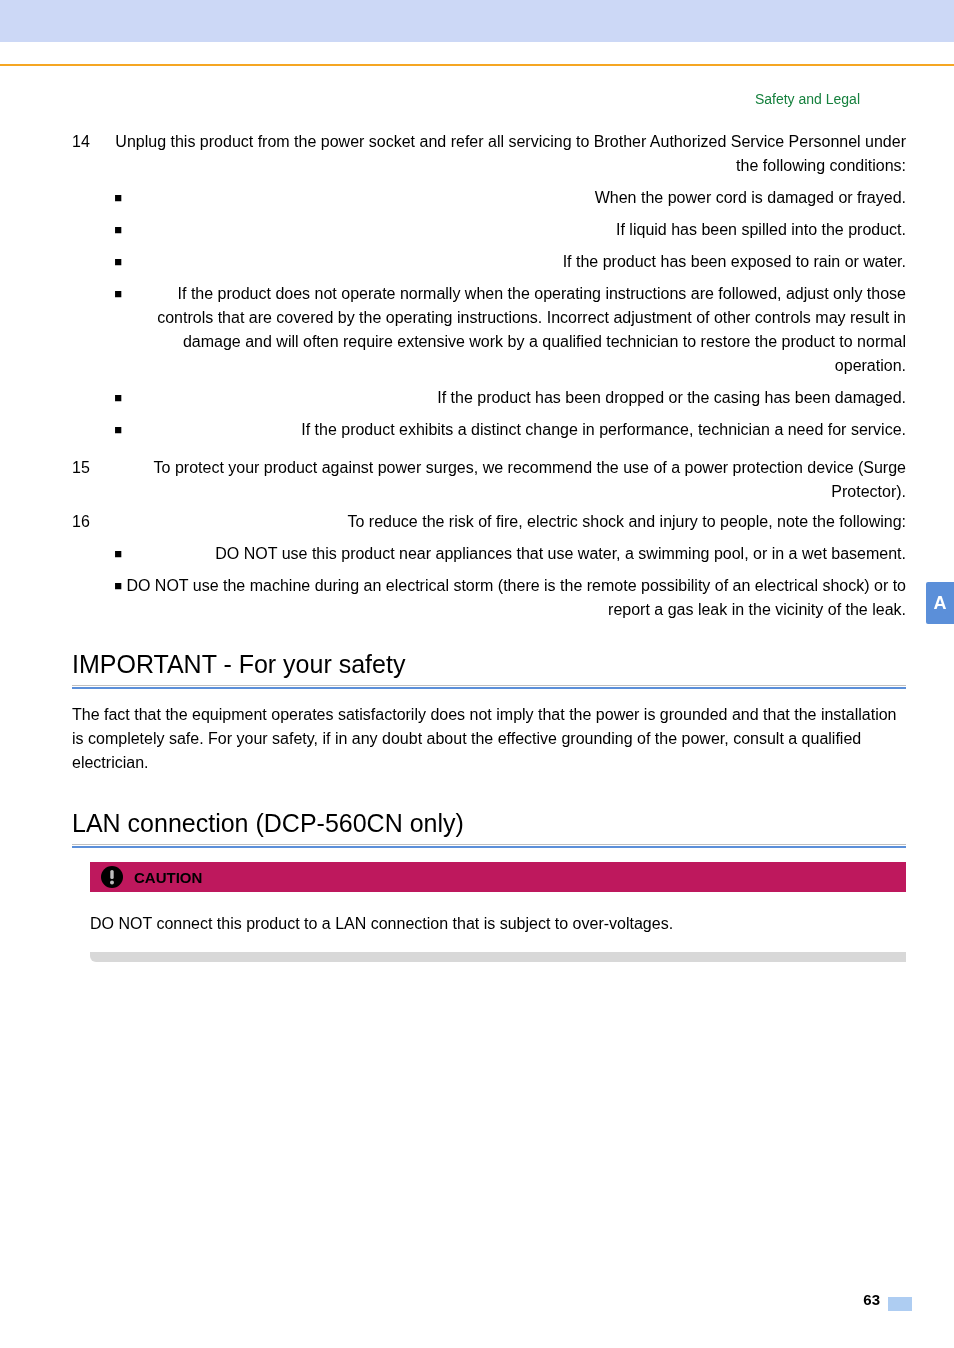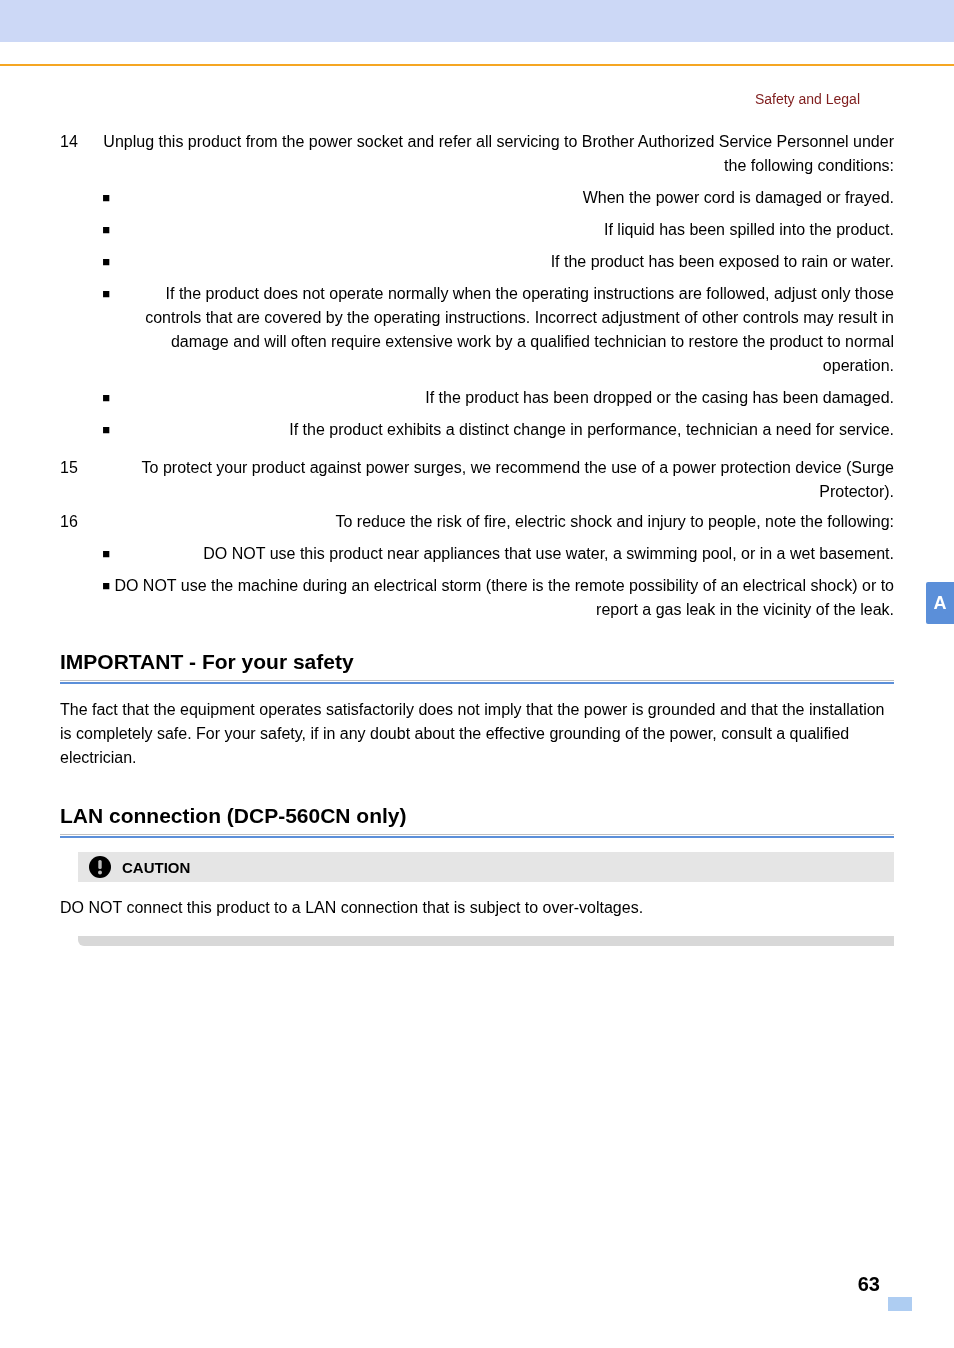--- a/index.html
+++ b/index.html
@@ -26,26 +26,26 @@
     left: 0;
     width: 100%;
     height: 2px;
     background: #f5a623;
   }
   .header-text {
     position: absolute;
     top: 91px;
     right: 94px;
     font-size: 14px;
-    color: #7f1d1d;
+    color: #15803d;
   }
   .content {
     position: absolute;
     top: 130px;
-    left: 60px;
+    left: 72px;
     width: 834px;
   }
   .nl-item {
     display: flex;
     margin-bottom: 6px;
   }
   .nl-num {
     flex: 0 0 28px;
     font-size: 16px;
     line-height: 1.5;
@@ -84,22 +84,22 @@
     color: #ffffff;
     font-weight: bold;
     font-size: 18px;
     display: flex;
     align-items: center;
     justify-content: center;
     border-top-left-radius: 2px;
     border-bottom-left-radius: 2px;
   }
   .section-heading {
-    font-size: 21px;
-    font-weight: bold;
+    font-size: 25px;
+    font-weight: normal;
     margin-top: 20px;
     margin-bottom: 6px;
   }
   .section-rule-outer {
     height: 1px;
     background: #c0c0c0;
     margin-bottom: 1px;
   }
   .section-rule-inner {
     height: 2px;
@@ -107,57 +107,58 @@
     margin-bottom: 14px;
   }
   .para {
     font-size: 16px;
     line-height: 1.5;
     margin-bottom: 12px;
   }
   .caution-bar {
     display: flex;
     align-items: center;
-    background: #e5e5e5;
+    background: #be185d;
     height: 30px;
     margin-top: 14px;
     margin-left: 18px;
     width: 816px;
   }
   .caution-icon {
     width: 24px;
     height: 24px;
     margin-left: 10px;
     margin-right: 10px;
   }
   .caution-label {
     font-size: 15px;
     font-weight: bold;
   }
   .caution-body {
+    margin-left: 18px;
     width: 816px;
-    padding: 14px 16px 0 0;
+    padding: 20px 16px 0 0;
   }
   .caution-text {
     font-size: 16px;
     line-height: 1.5;
     margin-bottom: 16px;
   }
   .caution-bottom {
     margin-left: 18px;
     width: 816px;
     height: 10px;
     background: #d8d8d8;
     border-bottom-left-radius: 6px;
   }
   .page-num {
     position: absolute;
-    bottom: 52px;
+    bottom: 40px;
     right: 74px;
-    font-size: 20px;
+    font-size: 15px;
     font-weight: bold;
   }
   .page-accent {
     position: absolute;
     bottom: 37px;
     right: 42px;
     width: 24px;
     height: 14px;
     background: #aecdf2;
   }

